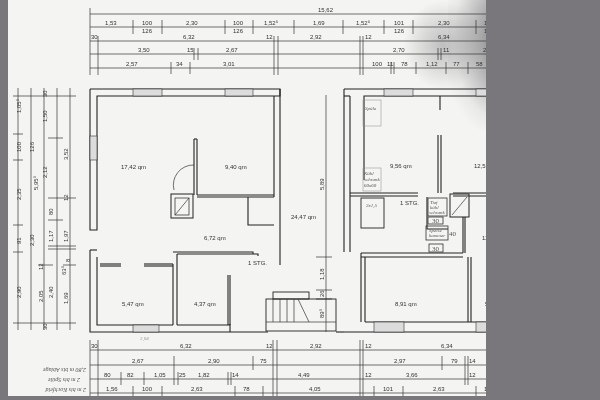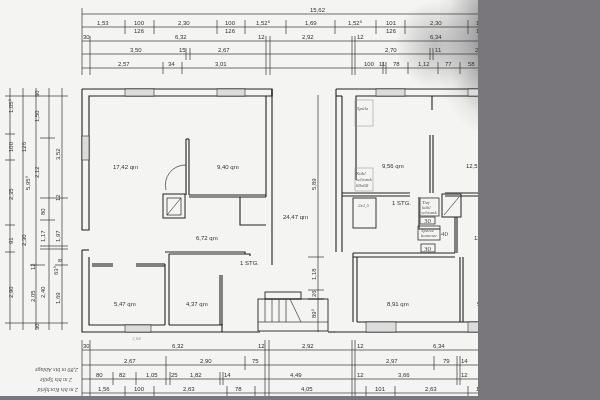--- a/index.html
+++ b/index.html
@@ -1,17 +1,17 @@
 <!DOCTYPE html>
 <html><head>
 <meta charset="utf-8">
 <style>
   html,body{margin:0;padding:0;}
   body{width:600px;height:400px;overflow:hidden;background:#7a777c;font-family:"Liberation Sans",sans-serif;}
-  #sheet{position:absolute;left:0;top:0;width:478px;height:396px;background:#f4f4f2;overflow:hidden;}
+  #sheet{position:absolute;left:8px;top:0;width:478px;height:396px;background:#f4f4f2;overflow:hidden;}
   #smudge{position:absolute;left:440px;top:-20px;width:120px;height:150px;
     background:radial-gradient(ellipse at 50% 40%, rgba(60,60,65,0.75) 0%, rgba(90,90,95,0.45) 35%, rgba(150,150,150,0.12) 65%, rgba(244,244,242,0) 80%);}
   #smudge2{position:absolute;left:395px;top:0px;width:80px;height:90px;
     background:radial-gradient(ellipse at 50% 50%, rgba(90,90,95,0.35) 0%, rgba(244,244,242,0) 70%);}
   svg{position:absolute;left:0;top:0;}
   .dim{font-size:6px;fill:#333;font-family:"Liberation Sans",sans-serif;}
   .room{font-size:6px;fill:#333;font-family:"Liberation Sans",sans-serif;}
   .hand{font-size:5px;fill:#555;font-style:italic;font-family:"Liberation Serif",serif;}
   .ln{stroke:#333;stroke-width:0.7;fill:none;}
   .wall{stroke:#222;stroke-width:1.1;fill:none;}

